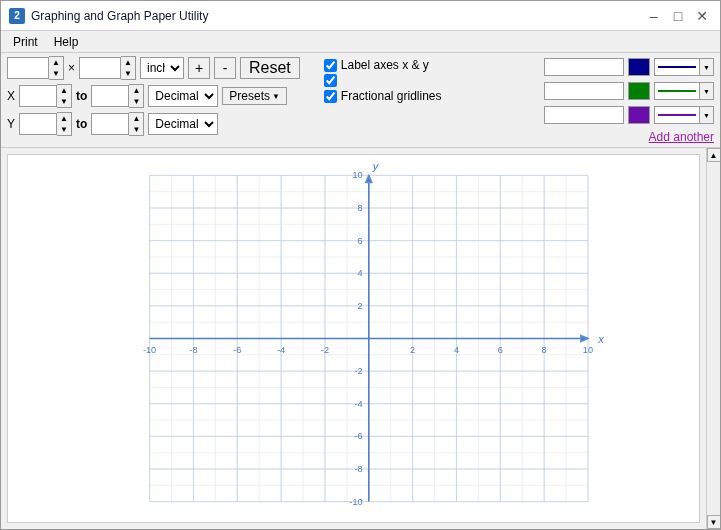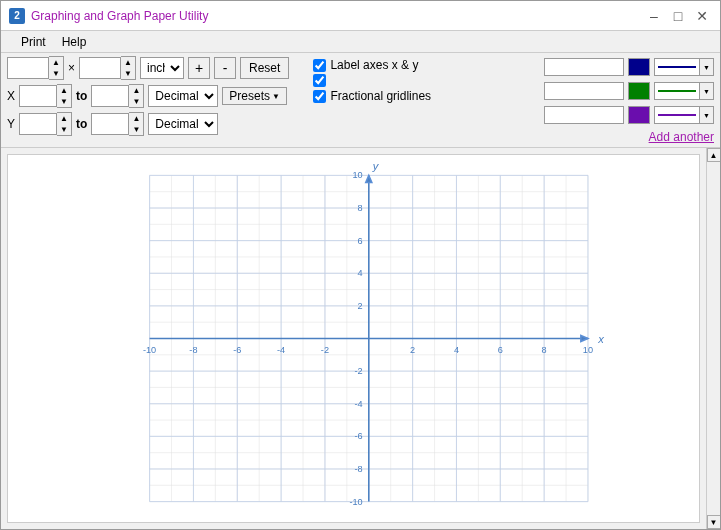--- a/index.html
+++ b/index.html
@@ -40,21 +40,21 @@
       border-radius: 2px;
       display: flex;
       align-items: center;
       justify-content: center;
       color: white;
       font-size: 10px;
       font-weight: bold;
     }
     .title-text {
       font-size: 12px;
-      color: #a21caf;
+      color: #0f172a;
     }
     .title-controls {
       display: flex;
       gap: 4px;
     }
     .title-btn {
       width: 20px;
       height: 20px;
       border: none;
       background: transparent;
@@ -63,21 +63,21 @@
       display: flex;
       align-items: center;
       justify-content: center;
       color: #555;
     }
     .menu-bar {
       background: #f0f0f0;
       height: 22px;
       display: flex;
       align-items: center;
-      padding: 0 12px;
+      padding: 0 4px;
       border-bottom: 1px solid #ccc;
     }
     .menu-item {
       padding: 2px 8px;
       cursor: pointer;
       font-size: 12px;
     }
     .toolbar-row {
       display: flex;
       align-items: center;
@@ -119,21 +119,21 @@
       font-size: 12px;
       padding: 0 2px;
       cursor: pointer;
     }
     .toolbar-btn {
       height: 22px;
       padding: 0 8px;
       border: 1px solid #999;
       background: #f0f0f0;
       cursor: pointer;
-      font-size: 12px;
+      font-size: 16px;
     }
     .icon-btn {
       width: 22px;
       height: 22px;
       border: 1px solid #999;
       background: #f0f0f0;
       cursor: pointer;
       font-size: 14px;
       display: flex;
       align-items: center;

